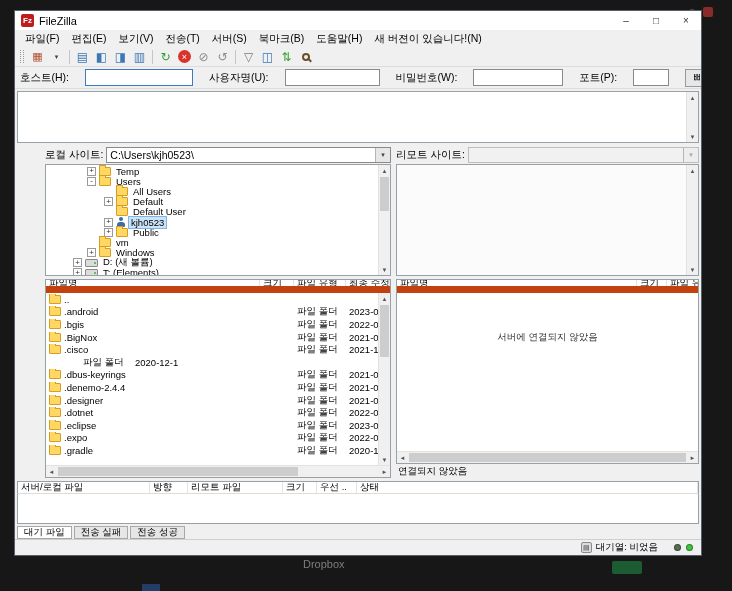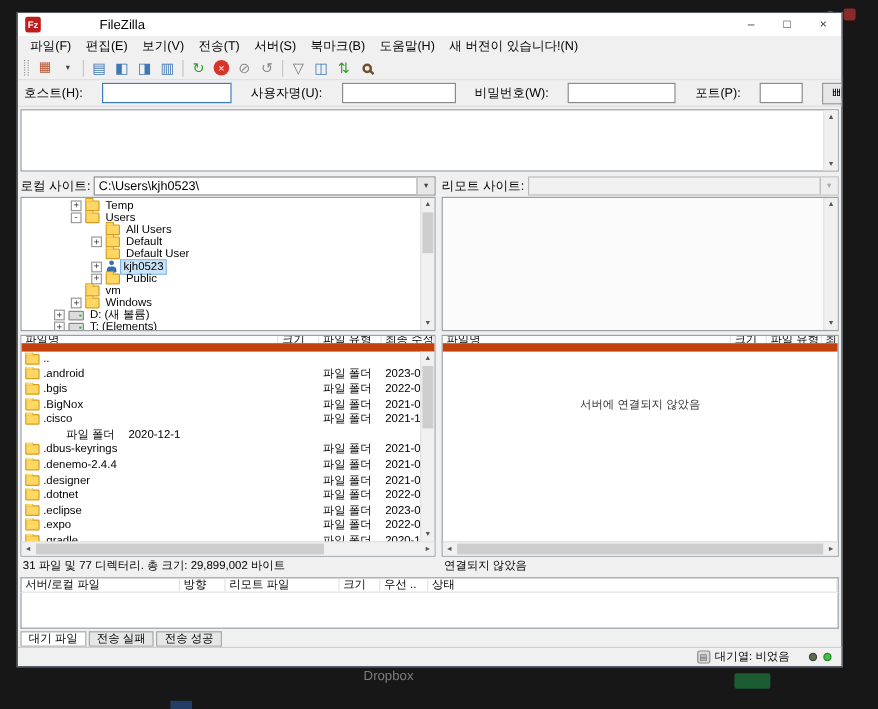--- a/index.html
+++ b/index.html
@@ -13,21 +13,21 @@
   .dropbox-label{position:absolute;left:303px;top:558px;font-size:11px;color:#8f8f8f;opacity:.85;}
   .green-badge{position:absolute;left:612px;top:561px;width:30px;height:13px;background:#1f7a3f;opacity:.7;border-radius:2px;}
   .blue-sliver{position:absolute;left:142px;top:584px;width:18px;height:7px;background:#2b5fa8;opacity:.55;}
   .red-dot-tr{position:absolute;left:703px;top:7px;width:10px;height:10px;background:#a83030;opacity:.8;border-radius:2px;}
   .magnifier-tr{position:absolute;left:688px;top:9px;width:8px;height:8px;border:1px solid #8d8d8d;border-radius:50%;opacity:.5;}
   .magnifier-tr::after{content:"";position:absolute;width:4px;height:1px;background:#8d8d8d;transform:rotate(45deg);right:-3px;bottom:-1px;}
 
   
   .window{position:absolute;left:14px;top:10px;width:688px;height:546px;background:#f0f0f0;border:1px solid #57606a;display:flex;flex-direction:column;font-size:11px;}
 
-  .titlebar{height:19px;background:#fff;display:flex;align-items:center;flex:none;gap:44px;}
+  .titlebar{height:19px;background:#fff;display:flex;align-items:center;flex:none;}
   .app-icon{width:13px;height:13px;background:#bf1d1d;color:#fff;font-size:8px;font-weight:bold;display:flex;align-items:center;justify-content:center;margin:0 5px 0 6px;border-radius:2px;flex:none;}
   .title{font-size:11px;}
   .win-controls{margin-left:auto;display:flex;height:100%;}
   .win-btn{width:30px;display:flex;align-items:center;justify-content:center;font-size:10px;color:#333;}
 
   .menubar{height:17px;display:flex;align-items:center;padding-left:4px;background:#f0f0f0;flex:none;}
   .menu-item{padding:0 6px;font-size:10.5px;white-space:nowrap;}
 
   .toolbar{height:20px;display:flex;align-items:center;padding-left:4px;background:#f0f0f0;border-bottom:1px solid #dcdcdc;flex:none;}
   .grip{width:4px;height:13px;margin:0 4px 0 1px;border-left:1px dotted #9a9a9a;border-right:1px dotted #9a9a9a;}
@@ -54,21 +54,21 @@
 
   .log{height:52px;margin:2px;background:#fff;border:1px solid #98a0a8;position:relative;flex:none;}
 
   .vscroll{position:absolute;top:0;right:0;bottom:0;width:12px;background:#f0f0f0;border-left:1px solid #e2e2e2;display:flex;flex-direction:column;}
   .vs-arrow{height:11px;display:flex;align-items:center;justify-content:center;font-size:6px;color:#555;flex:none;}
   .vs-arrow.down{margin-top:auto;}
   .vs-thumb{margin:1px;background:#cdcdcd;flex:none;}
 
   .panes{flex:1;display:flex;gap:5px;padding:0 2px;min-height:0;}
   .pane{display:flex;flex-direction:column;min-width:0;}
-  .pane-local{width:346px;flex:none;}
+  .pane-local{width:346px;flex:none;margin-left:28px;}
   .pane-remote{flex:1;}
 
   .site-row{height:19px;display:flex;align-items:center;gap:3px;flex:none;}
   .site-label{font-size:10.5px;white-space:nowrap;}
   .combo{flex:1;height:16px;border:1px solid #8a8a8a;background:#fff;display:flex;align-items:center;min-width:0;}
   .combo-text{flex:1;font-size:10.5px;padding:0 3px;overflow:hidden;white-space:nowrap;}
   .combo-arrow{width:15px;height:100%;background:#e7e7e7;border-left:1px solid #b5b5b5;display:flex;align-items:center;justify-content:center;font-size:7px;color:#444;flex:none;}
   .combo.disabled{background:#f1f1f1;border-color:#bdbdbd;}
   .combo.disabled .combo-arrow{color:#a8a8a8;background:#ededed;}
 
@@ -430,21 +430,20 @@
               <span class="vs-arrow down">▼</span>
             </div>
           </div>
           <div class="hscroll">
             <span class="hs-arrow">◄</span>
             <span class="hs-thumb" style="width:240px;"></span>
             <span class="hs-arrow" style="margin-left:auto;">►</span>
           </div>
         </div>
 
-        <div class="pane-status">31 파일 및 77 디렉터리. 총 크기: 29,899,002 바이트</div>
       </div>
 
       <div class="pane pane-remote">
         <div class="site-row">
           <span class="site-label">리모트 사이트:</span>
           <div class="combo disabled">
             <span class="combo-text"></span>
             <span class="combo-arrow">▾</span>
           </div>
         </div>

